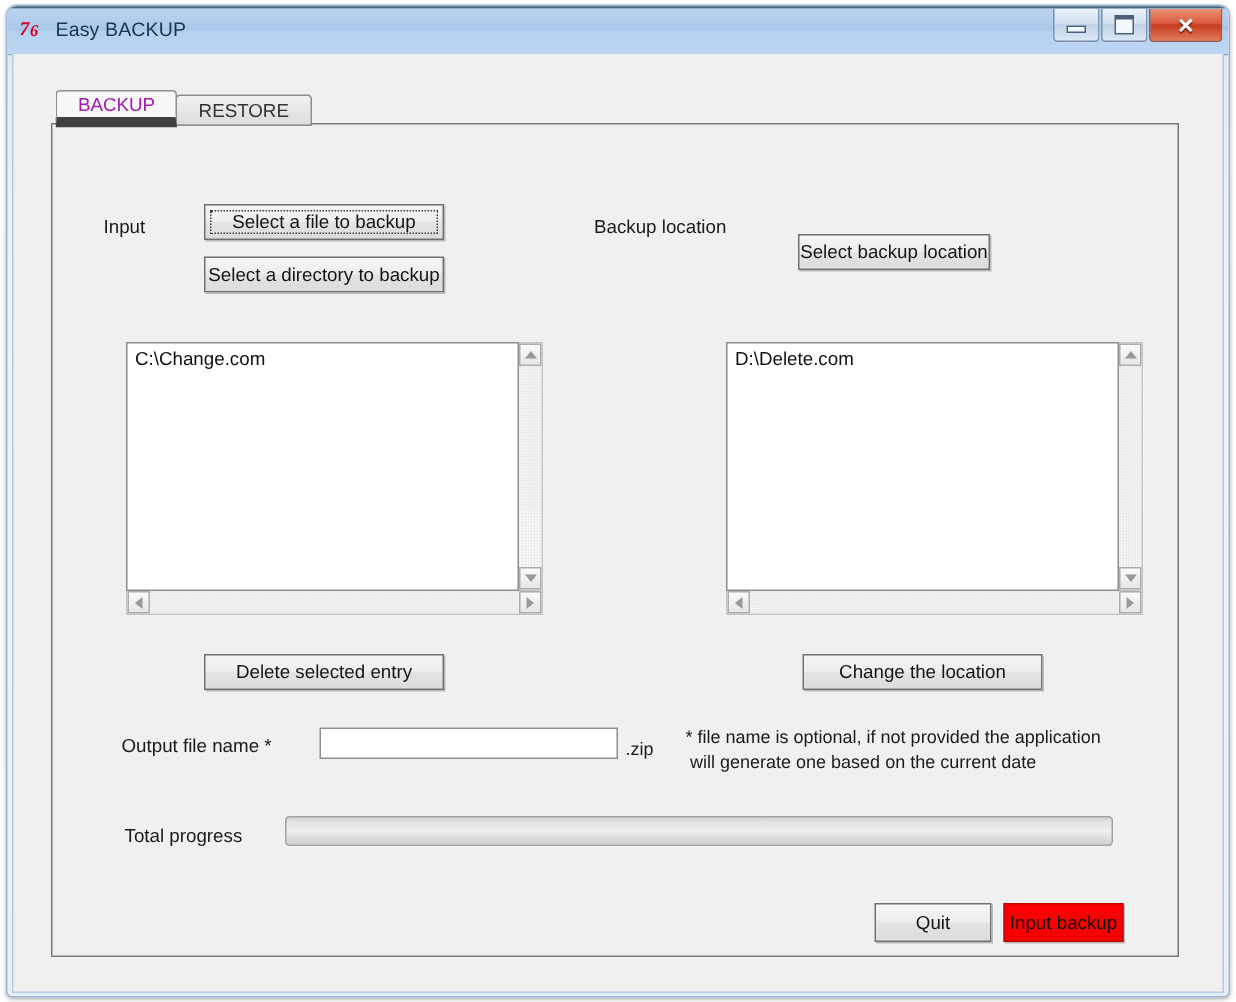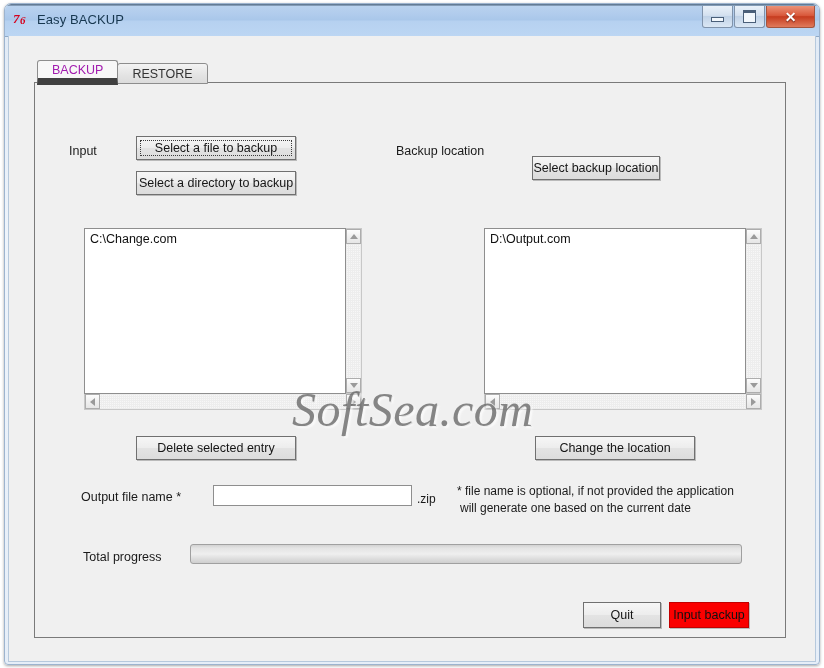--- a/index.html
+++ b/index.html
@@ -387,40 +387,39 @@
       <div class="hscroll" style="left:49px; top:311px; width:278px;">
         <div class="sbtn" style="left:0px; top:0px;">
           <span class="arrow left"></span>
         </div>
         <div class="sbtn" style="right:0px; top:0px;">
           <span class="arrow right"></span>
         </div>
       </div>
 
       <div class="listbox" style="left:449px; top:145px; width:262px; height:166px;">
-        <div class="item">D:\Output.com</div>
+        <div class="item">D:\Delete.com</div>
       </div>
       <div class="vscroll" style="left:711px; top:145px; height:166px;">
         <div class="sbtn" style="left:0px; top:0px;">
           <span class="arrow up"></span>
         </div>
         <div class="sbtn" style="left:0px; bottom:0px;">
           <span class="arrow down"></span>
         </div>
       </div>
       <div class="hscroll" style="left:449px; top:311px; width:278px;">
         <div class="sbtn" style="left:0px; top:0px;">
           <span class="arrow left"></span>
         </div>
         <div class="sbtn" style="right:0px; top:0px;">
           <span class="arrow right"></span>
         </div>
       </div>
 
-      <div id="watermark">SoftSea.com</div>
 
       <div class="btn" style="left:101px; top:353px; width:160px; height:24px;">
         <span>Delete selected entry</span>
       </div>
 
       <div class="btn" style="left:500px; top:353px; width:160px; height:24px;text-align:center;">
         <span>Change the location</span>
       </div>
 
       <span class="lbl" style="left:46px; top:407px;">Output file name  *</span>

